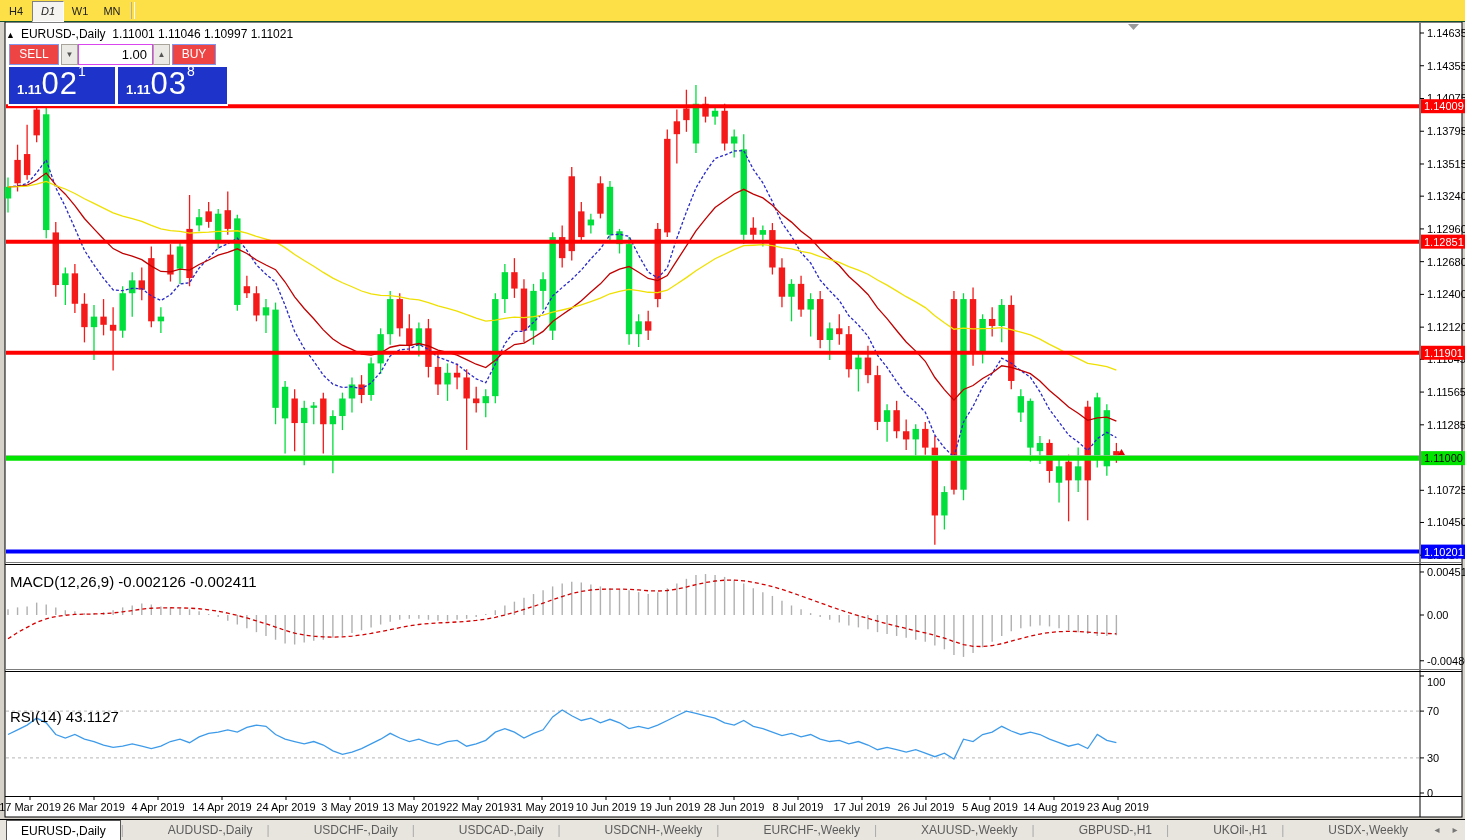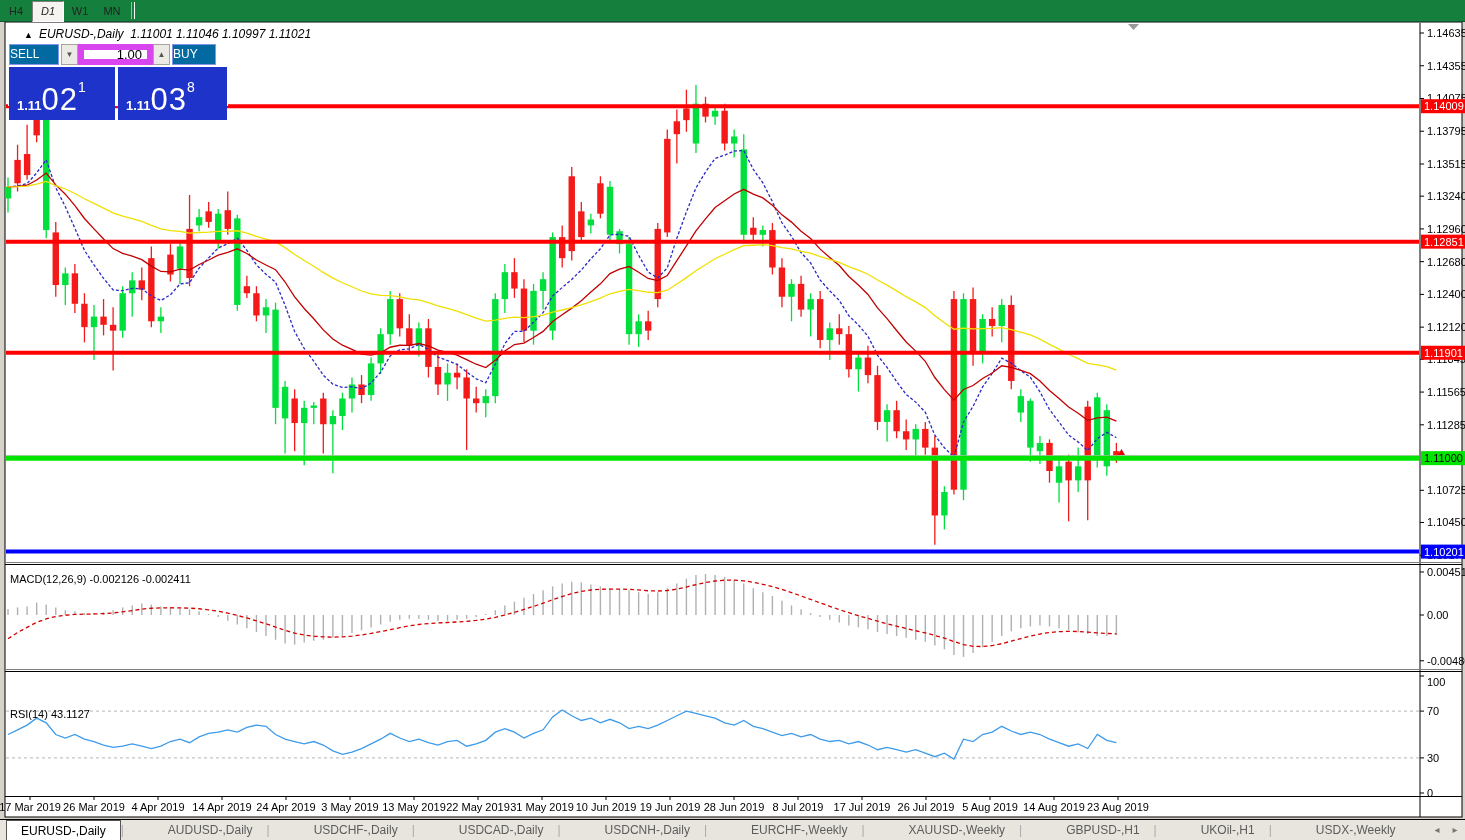--- a/index.html
+++ b/index.html
@@ -1,44 +1,44 @@
 <!DOCTYPE html>
 <html><head>
 <meta charset="utf-8">
 <style>
   html,body{margin:0;padding:0;background:#d6d2ca;font-family:"Liberation Sans",sans-serif;}
   #app{position:relative;width:1465px;height:840px;background:#d6d2ca;overflow:hidden;}
   
-  #toolbar{position:absolute;left:0;top:0;width:1465px;height:21px;background:#15803d;border-bottom:1px solid #14532d;}
+  #toolbar{position:absolute;left:0;top:0;width:1465px;height:21px;background:#fde047;border-bottom:1px solid #14532d;}
   .tf-btn{position:relative;float:left;width:30px;height:19px;margin-top:1px;line-height:19px;text-align:center;
     font-size:11px;color:#222;cursor:pointer;border:1px solid transparent;}
   .tf-btn.active{background:#f5f4f1;border:1px solid #808080;border-bottom-color:#fff;border-right-color:#fff;font-style:italic;}
   .tb-sep{float:left;width:2px;height:17px;margin:2px 3px 0 3px;border-left:1px solid #b0ada6;border-right:1px solid #fff;}
   
   #chart-area{position:absolute;left:0;top:22px;width:1465px;height:796px;}
   #chart-svg{position:absolute;left:0;top:0;}
-  .ovl{position:absolute;font-size:11px;color:#000;white-space:nowrap;}
-  #chart-title{left:24px;top:5px;font-size:12px;font-style:italic;}
+  .ovl{position:absolute;font-size:15px;color:#000;white-space:nowrap;}
+  #chart-title{left:6px;top:5px;font-size:12px;}
   #chart-title .tri{font-size:9px;margin-right:6px;}
   #macd-label{left:10px;top:551px;}
   #rsi-label{left:10px;top:686px;}
   
   #ocp{position:absolute;left:8px;top:22px;width:220px;height:62px;background:#fff;}
   #ocp .row1{position:absolute;left:0;top:0;width:220px;height:21px;}
-  .oc-btn{position:absolute;top:0;height:21px;background:#0369a1;border:1px solid #8495ee;color:#fff;
-    font-size:12px;line-height:19px;cursor:pointer;box-sizing:border-box;}
+  .oc-btn{position:absolute;top:0;height:21px;background:#ef4444;border:1px solid #8495ee;color:#fff;
+    font-size:12px;text-align:center;line-height:19px;cursor:pointer;box-sizing:border-box;}
   #sell-btn{left:1px;width:50px;}
   #buy-btn{left:164px;width:44px;}
   .spin{position:absolute;top:0;width:17px;height:21px;background:#eceae4;border:1px solid #a8a49c;box-sizing:border-box;
     color:#555;font-size:8px;text-align:center;line-height:19px;cursor:pointer;}
   #spin-dn{left:53px;}
   #spin-up{left:145px;}
-  #vol-box{position:absolute;left:70px;top:0;width:75px;height:21px;border:6px solid #d946ef;box-sizing:border-box;
+  #vol-box{position:absolute;left:70px;top:0;width:75px;height:21px;border:1px solid #d946ef;box-sizing:border-box;
     font-size:13px;text-align:right;padding-right:5px;font-family:"Liberation Sans",sans-serif;}
-  .price-box{position:absolute;top:23px;height:53px;background:#1d33c9;color:#fff;cursor:pointer;}
+  .price-box{position:absolute;top:23px;height:37px;background:#1d33c9;color:#fff;cursor:pointer;}
   #sell-price{left:1px;width:106px;}
   #buy-price{left:110px;width:109px;}
   .pb-in{position:absolute;bottom:2px;left:8px;}
   .pb-small{font-size:13px;font-weight:bold;}
   .pb-big{font-size:31px;letter-spacing:1px;}
   .pb-sup{font-size:14px;vertical-align:18px;}
   
   #tabsbar{position:absolute;left:0;top:819px;width:1465px;height:21px;background:#e8e5de;border-top:1px solid #000;}
   .tab{float:left;height:20px;line-height:20px;padding:0 14px;font-size:12px;color:#5c5c5c;cursor:pointer;position:relative;margin-left:30px;}
   .tab.active{background:#fff;color:#000;border:1px solid #555;border-bottom:none;margin-left:6px;}
@@ -570,21 +570,21 @@
     <div class="tab-nav" id="tab-nav-left">◂</div>
     <div class="tab-nav" id="tab-nav-right">▸</div>
   <div class="tab active">EURUSD-,Daily</div>
       <div class="tab-sep">|</div>
       <div class="tab">AUDUSD-,Daily</div>
       <div class="tab-sep">|</div>
       <div class="tab">USDCHF-,Daily</div>
       <div class="tab-sep">|</div>
       <div class="tab">USDCAD-,Daily</div>
       <div class="tab-sep">|</div>
-      <div class="tab">USDCNH-,Daily</div>
+      <div class="tab">USDCNH-,Weekly</div>
       <div class="tab-sep">|</div>
       <div class="tab">EURCHF-,Weekly</div>
       <div class="tab-sep">|</div>
       <div class="tab">XAUUSD-,Weekly</div>
       <div class="tab-sep">|</div>
       <div class="tab">GBPUSD-,H1</div>
       <div class="tab-sep">|</div>
       <div class="tab">UKOil-,H1</div>
       <div class="tab-sep">|</div>
       <div class="tab">USDX-,Weekly</div>

